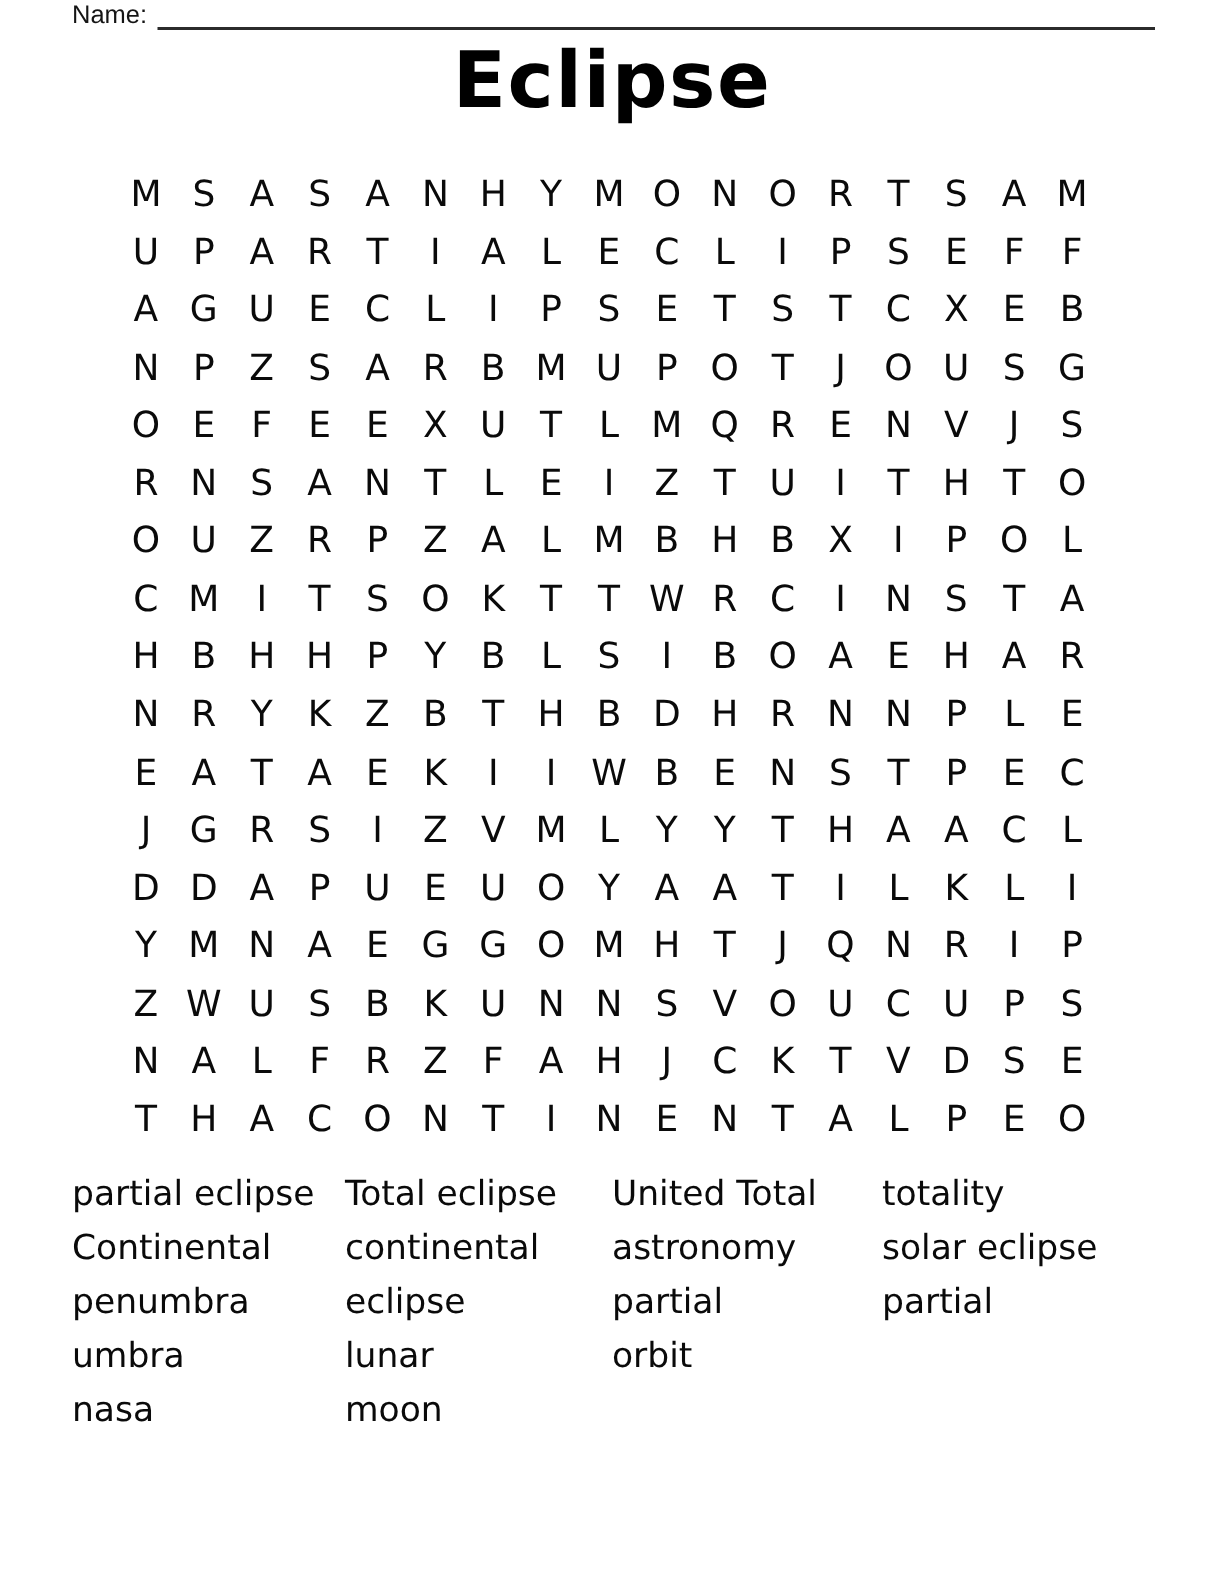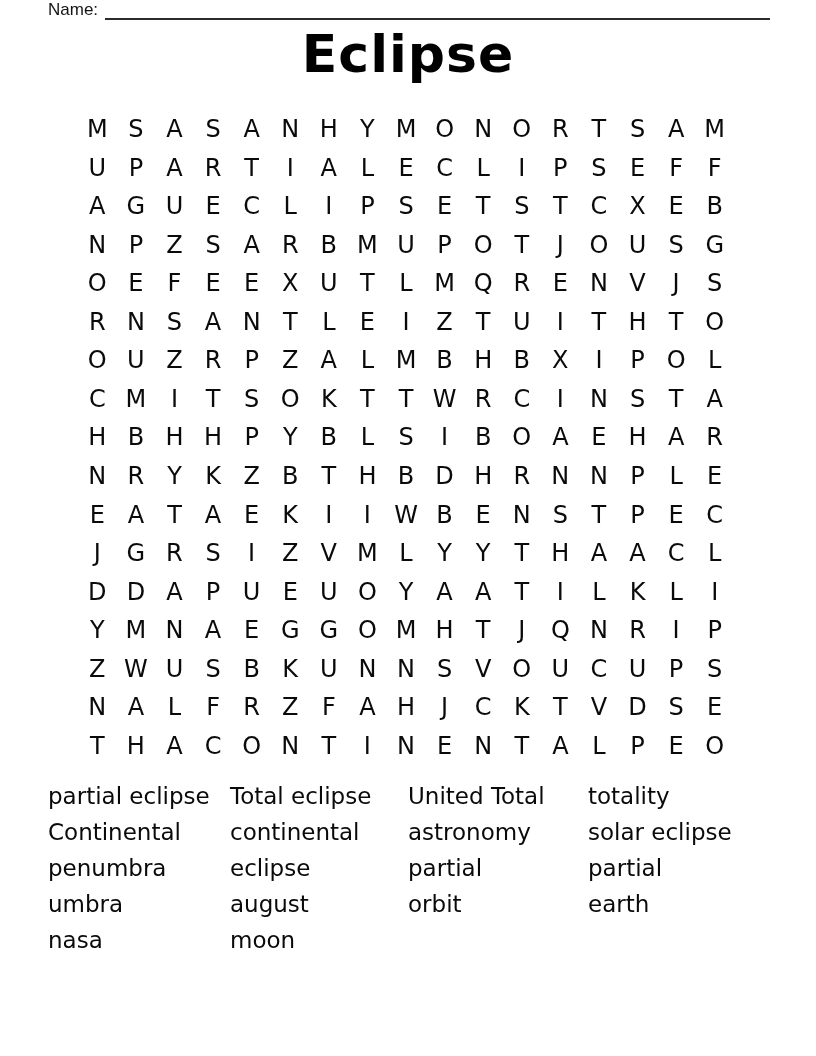--- a/index.html
+++ b/index.html
@@ -378,28 +378,27 @@
       <div class="word">partial eclipse</div>
       <div class="word">Continental</div>
       <div class="word">penumbra</div>
       <div class="word">umbra</div>
       <div class="word">nasa</div>
     </div>
     <div class="word-col c1">
       <div class="word">Total eclipse</div>
       <div class="word">continental</div>
       <div class="word">eclipse</div>
-      <div class="word">august</div>
+      <div class="word">lunar</div>
       <div class="word">moon</div>
     </div>
     <div class="word-col c2">
       <div class="word">United Total</div>
       <div class="word">astronomy</div>
       <div class="word">partial</div>
       <div class="word">orbit</div>
     </div>
     <div class="word-col c3">
       <div class="word">totality</div>
       <div class="word">solar eclipse</div>
       <div class="word">partial</div>
-      <div class="word">earth</div>
     </div>
   </div>
 
 </body></html>

